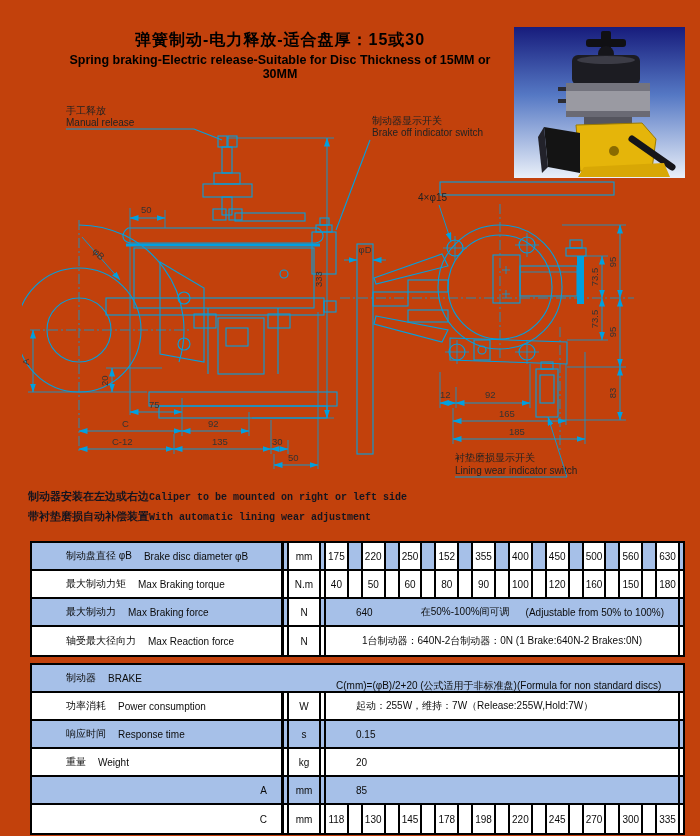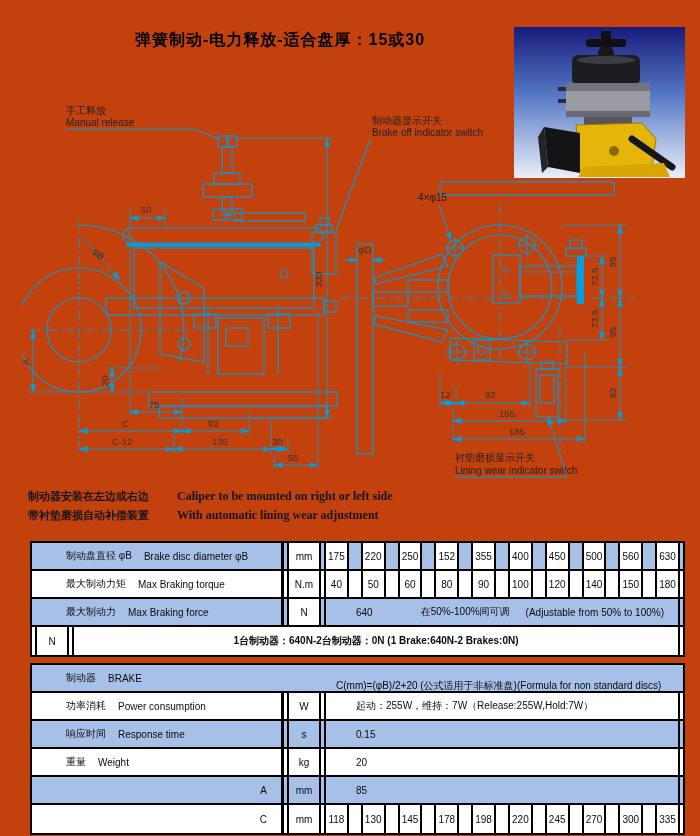--- a/index.html
+++ b/index.html
@@ -17,22 +17,22 @@
   .lt{fill:none;stroke:#00a0e0;stroke-width:2.8;}
   .cl{fill:none;stroke:#00a0e0;stroke-width:0.8;stroke-dasharray:10 3 2 3;}
   .dm{fill:none;stroke:#00a0e0;stroke-width:0.9;marker-start:url(#ar);marker-end:url(#ar);}
   .dml{fill:none;stroke:#00a0e0;stroke-width:0.9;marker-end:url(#ar);}
   .ex{fill:none;stroke:#00a0e0;stroke-width:0.8;}
   .tx{font-family:"Liberation Sans",sans-serif;font-size:9.5px;fill:#333;}
   .zhx{font-family:"Liberation Sans",sans-serif;font-size:10px;fill:#222;}
   
   #notes{position:absolute;left:28px;top:486px;line-height:17px;}
   #notes .zh{font-size:11px;font-weight:bold;color:#15151f;}
-  #notes .en{font-size:12px;font-weight:bold;color:#15151f;margin-left:28px;
-             font-family:Liberation Serif, serif;}
+  #notes .en{font-size:10px;font-weight:bold;color:#15151f;margin-left:0;
+             font-family:Liberation Mono, monospace;}
   
   #spec{position:absolute;left:30px;top:541px;width:655px;font-size:10px;color:#0b0b0b;}
   #spec *{box-sizing:border-box;}
   .tsection{border:2px solid #000;margin-bottom:6px;}
   .trow{display:flex;height:28px;border-bottom:2px solid #000;align-items:stretch;}
   .trow:last-child{border-bottom:none;}
   .bg-b{background:#a6c0e8;}
   .bg-w{background:#ffffff;}
   .tlabel{width:252px;flex:none;display:flex;align-items:center;padding-left:34px;
           border-right:3px solid #000;gap:12px;white-space:nowrap;}
@@ -42,31 +42,32 @@
          display:flex;align-items:center;justify-content:center;}
   .tunit-ph{width:40px;flex:none;}
   .cell-w{background:#fff;}
   .cell-t{background:transparent;}
   .tvals{flex:1;display:flex;gap:12px;padding-right:3px;}
   .tcell{flex:1;border-left:2px solid #000;border-right:2px solid #000;
          display:flex;align-items:center;justify-content:center;background:#fff;}
   .tspan{flex:1;border-left:2px solid #000;border-right:2px solid #000;
          display:flex;align-items:center;padding-left:30px;white-space:nowrap;}
   .tspan.flat{border:none;padding-left:12px;margin-top:16px;}
-  .tspan.ctr{justify-content:center;padding-left:0;font-weight:bold;}
+  .tspan.ctr{justify-content:center;padding-left:0;}
   .part.p0{margin-right:48px;}
   .part.p1{margin-right:16px;}
 </style>
 </head>
 <body>
 
 <div id="page">
 
   <div id="title">
     <div class="zh">弹簧制动-电力释放-适合盘厚：15或30</div>
+    <div class="en">Spring braking-Electric release-Suitable for Disc Thickness of 15MM or 30MM</div>
   </div>
 
   <div id="photo">
     <svg width="171" height="151" viewBox="0 0 171 151">
       <defs>
         <linearGradient id="pbg" x1="0" y1="0" x2="0" y2="1">
           <stop offset="0" stop-color="#171c7c"></stop>
           <stop offset="0.45" stop-color="#5578c4"></stop>
           <stop offset="1" stop-color="#eaf0f9"></stop>
         </linearGradient>
@@ -368,40 +369,44 @@
           </div>
           <div class="tunit cell-w">N.m</div>
           <div class="tvals">
             <div class="tcell">40</div>
             <div class="tcell">50</div>
             <div class="tcell">60</div>
             <div class="tcell">80</div>
             <div class="tcell">90</div>
             <div class="tcell">100</div>
             <div class="tcell">120</div>
-            <div class="tcell">140</div>
+            <div class="tcell">160</div>
             <div class="tcell">150</div>
             <div class="tcell">180</div>
           </div>
         </div>
         <div class="trow bg-b">
           <div class="tlabel">
             <span class="tzh">最大制动力</span>
             <span class="ten">Max Braking force</span>
           </div>
           <div class="tunit cell-w">N</div>
           <div class="tvals">
             <div class="tspan">
               <span class="part p0">640</span>
               <span class="part p1">在50%-100%间可调</span>
               <span class="part p2">(Adjustable from 50% to 100%)</span>
             </div>
           </div>
         </div>
         <div class="trow bg-w">
+          <div class="tlabel">
+            <span class="tzh">轴受最大径向力</span>
+            <span class="ten">Max Reaction force</span>
+          </div>
           <div class="tunit cell-w">N</div>
           <div class="tvals">
             <div class="tspan ctr">1台制动器：640N-2台制动器：0N (1 Brake:640N-2 Brakes:0N)</div>
           </div>
         </div>
       </div>
       <div class="tsection">
         <div class="trow bg-b">
           <div class="tlabel noborder">
             <span class="tzh">制动器</span>

